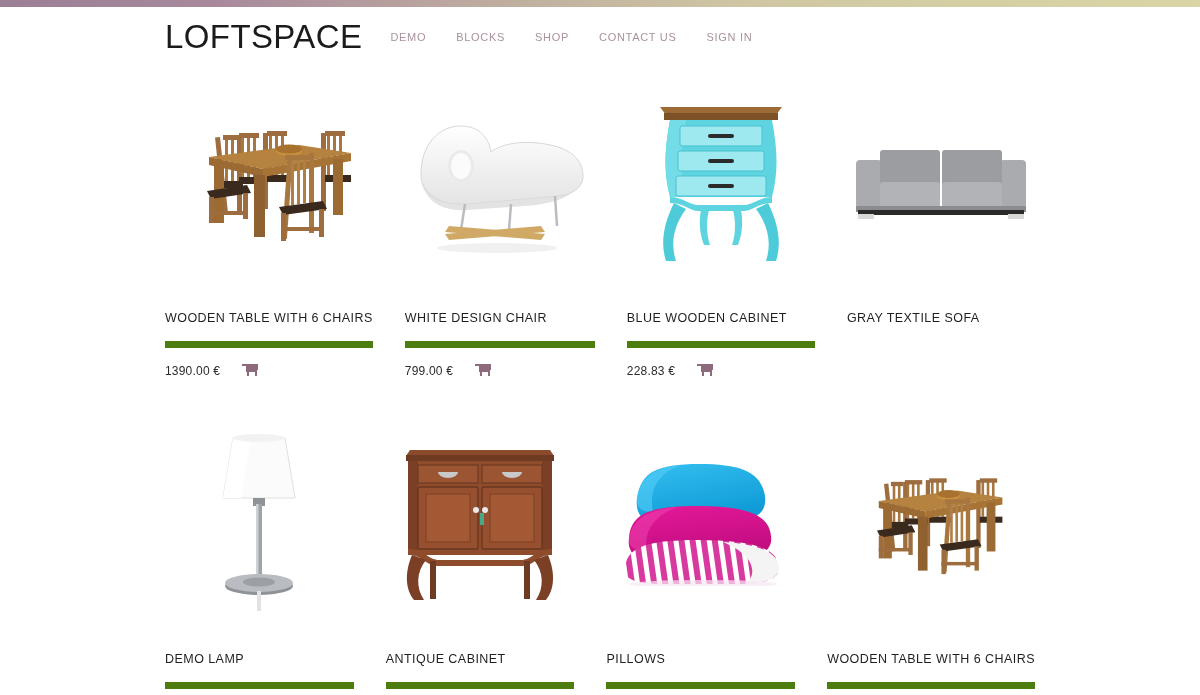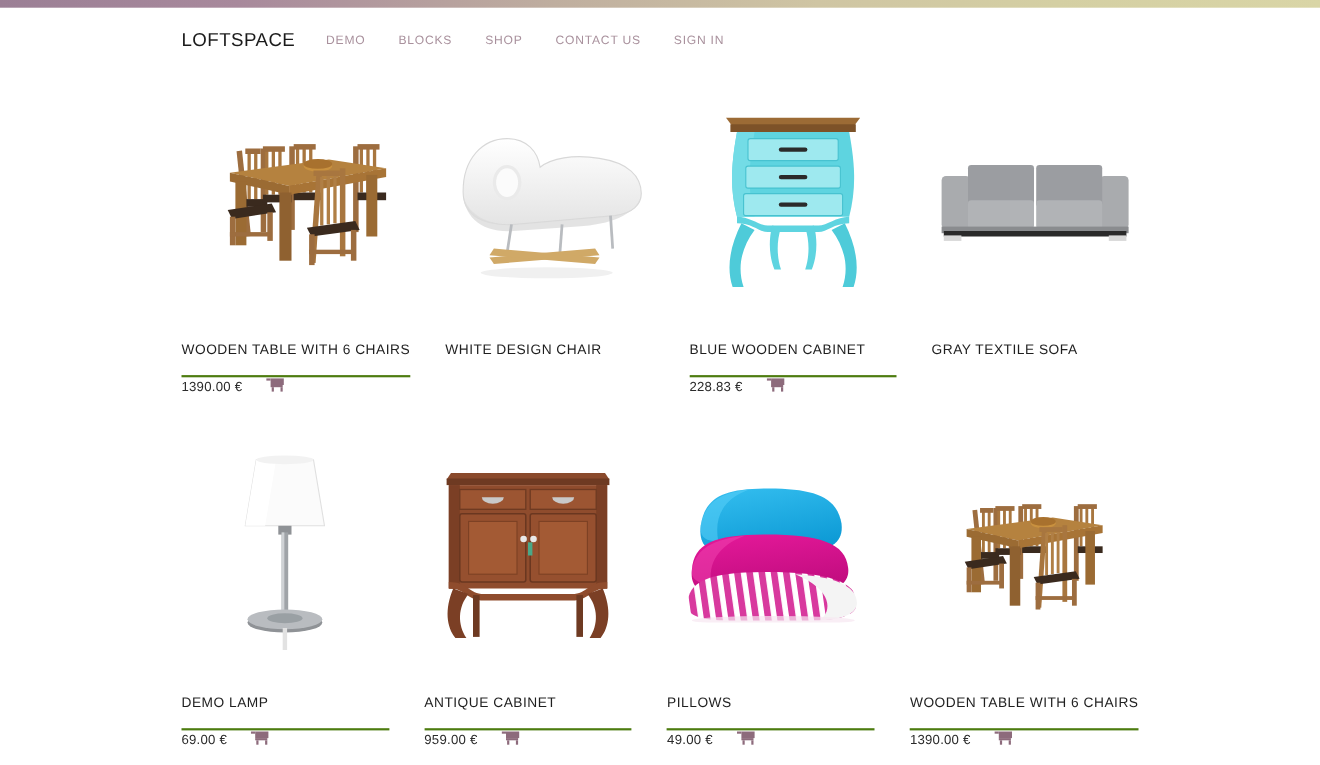--- a/index.html
+++ b/index.html
@@ -12,21 +12,21 @@
   .topbar {
     height: 7px; width: 100%;
     background: linear-gradient(to right, #9b7f95 0%, #a8899c 18%, #bfae9f 42%, #cfc5a3 62%, #d4cfa3 80%, #d9d5a6 100%);
   }
   .header {
     height: 60px;
     display: flex; align-items: center;
     padding-left: 165px;
   }
   .brand {
-    font-size: 17px;
+    font-size: 33px;
     letter-spacing: 0.4px;
     color: #1b1b1b;
     font-weight: 400;
   }
   .nav { display: flex; align-items: center; margin-left: 28px; }
   .nav-link {
     font-size: 11px;
     letter-spacing: 0.7px;
     color: #a9919d;
     text-decoration: none;
@@ -54,22 +54,22 @@
   .thumb svg { display: block; }
   .ptitle {
     margin-top: 36px;
     font-size: 12.5px;
     letter-spacing: 0.45px;
     color: #1f1f1f;
     white-space: nowrap;
   }
   .prow {
     margin-top: 16px;
-    border-top: 2px solid #4d7c0f;
-    padding-top: 0;
+    border-top: 7px solid #4d7c0f;
+    padding-top: 15px;
     display: flex; align-items: center;
   }
   .price {
     font-size: 12px;
     color: #2b2b2b;
     letter-spacing: 0.2px;
   }
   .cart-btn {
     margin-left: 22px;
     background: none; border: none; padding: 0;
@@ -205,20 +205,32 @@
           <line x1="150" y1="96" x2="152" y2="126"></line>
         </g>
         <g fill="#d0a967">
           <polygon points="40,134 136,126 140,132 44,140"></polygon>
           <polygon points="44,126 140,134 136,140 40,132"></polygon>
         </g>
         <ellipse cx="92" cy="148" rx="60" ry="5" fill="#f0f0f0"></ellipse>
       </svg>
     </div>
     <div class="ptitle">WHITE DESIGN CHAIR</div>
+    <div class="prow">
+      <span class="price">799.00 €</span>
+      <button class="cart-btn">
+        <svg width="17" height="15" viewBox="0 0 17 15" fill="#8d6b7c">
+          <rect x="0" y="1" width="4" height="2"></rect>
+            <rect x="4" y="1" width="12" height="6"></rect>
+          <rect x="4" y="7" width="11" height="2"></rect>
+            <rect x="5" y="9" width="2" height="4"></rect>
+            <rect x="13" y="9" width="2" height="4"></rect>
+        </svg>
+      </button>
+    </div>
   </div>
 
   <div class="card">
     <div class="thumb">
       <svg width="150" height="175" viewBox="0 0 150 175">
         <polygon points="20,22 130,22 136,14 14,14" fill="#9c6b35"></polygon>
         <rect x="18" y="20" width="114" height="7" fill="#7d5228"></rect>
         <path d="M24,27 C18,60 18,80 24,104 L126,104 C132,80 132,60 126,27 Z" fill="#5ed4e0"></path>
         <path d="M24,27 C18,60 18,80 24,104 L40,104 C34,80 34,60 40,27 Z" fill="#73dce6"></path>
         <g fill="#9ee9ef" stroke="#47c2d0" stroke-width="1">

